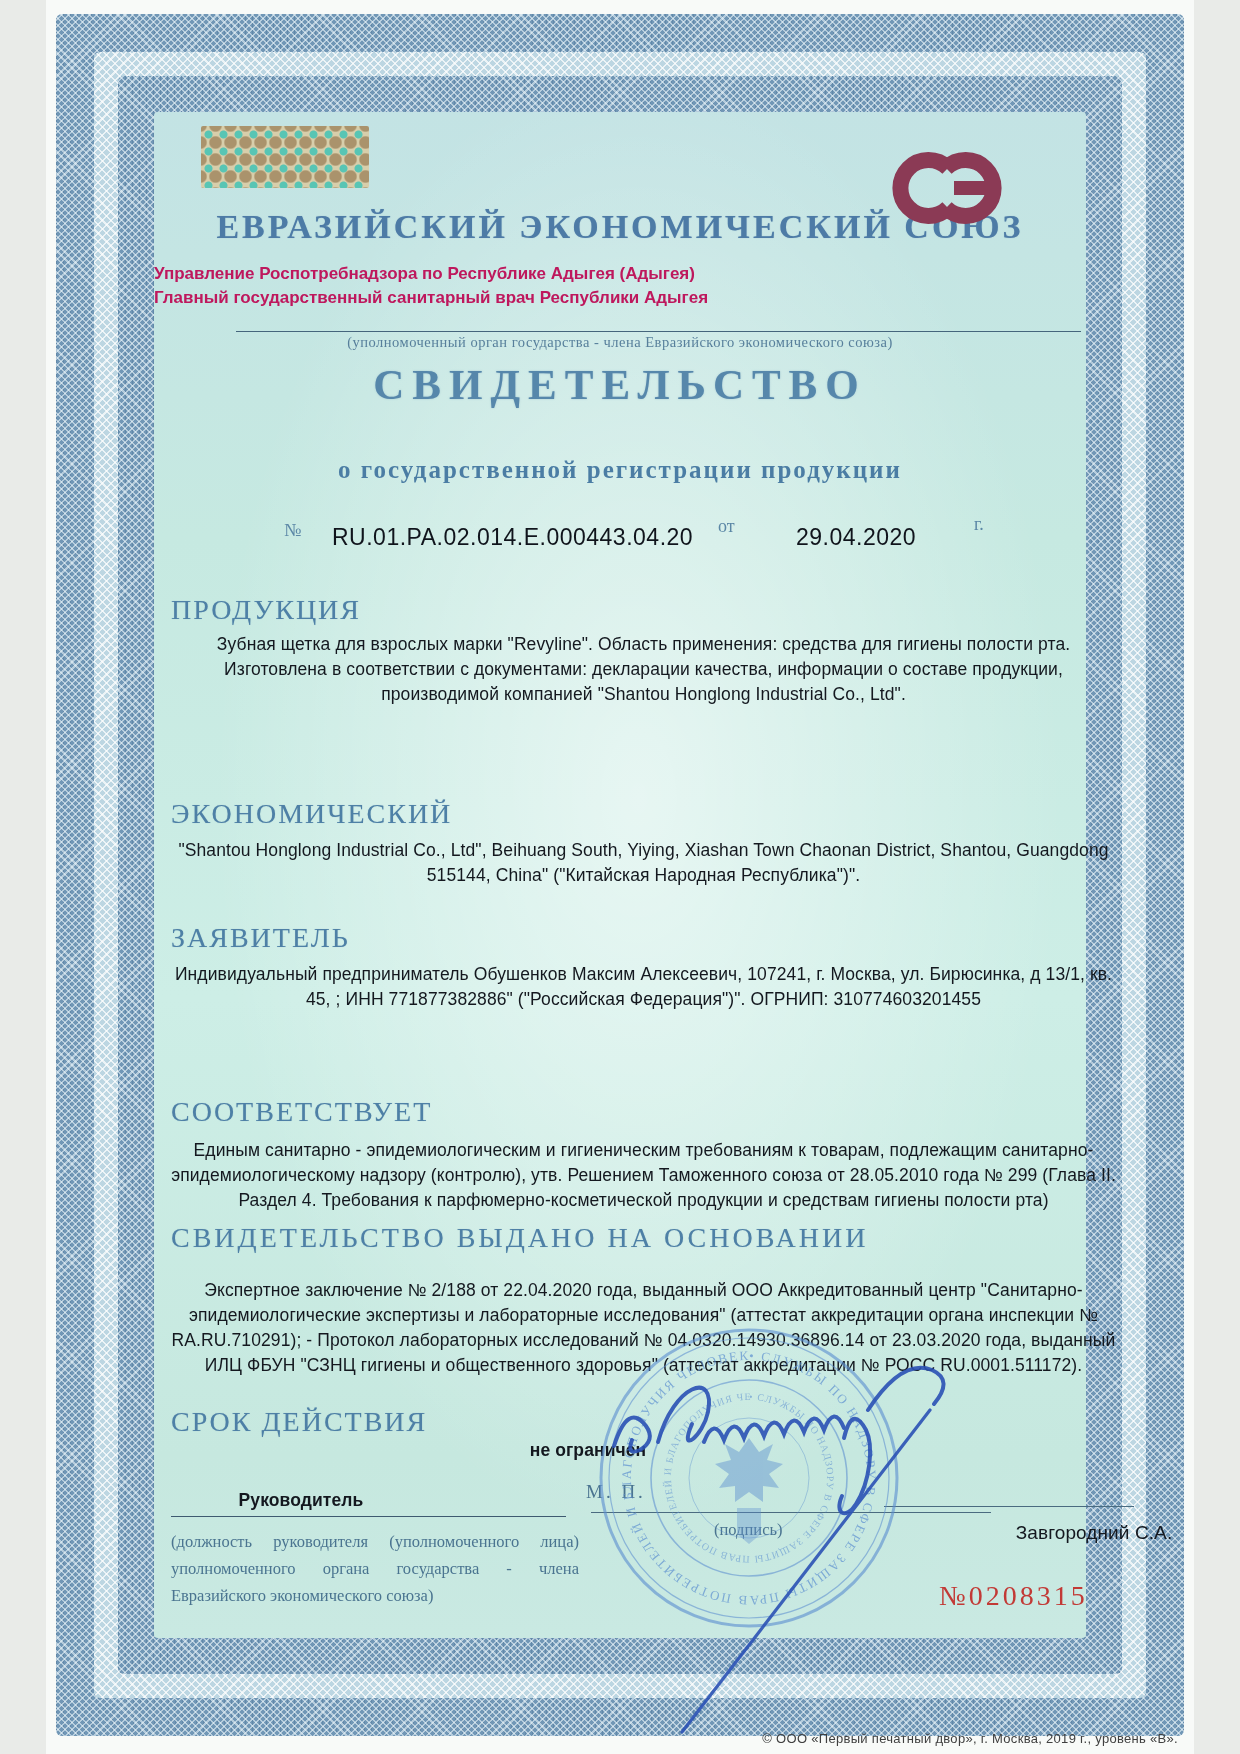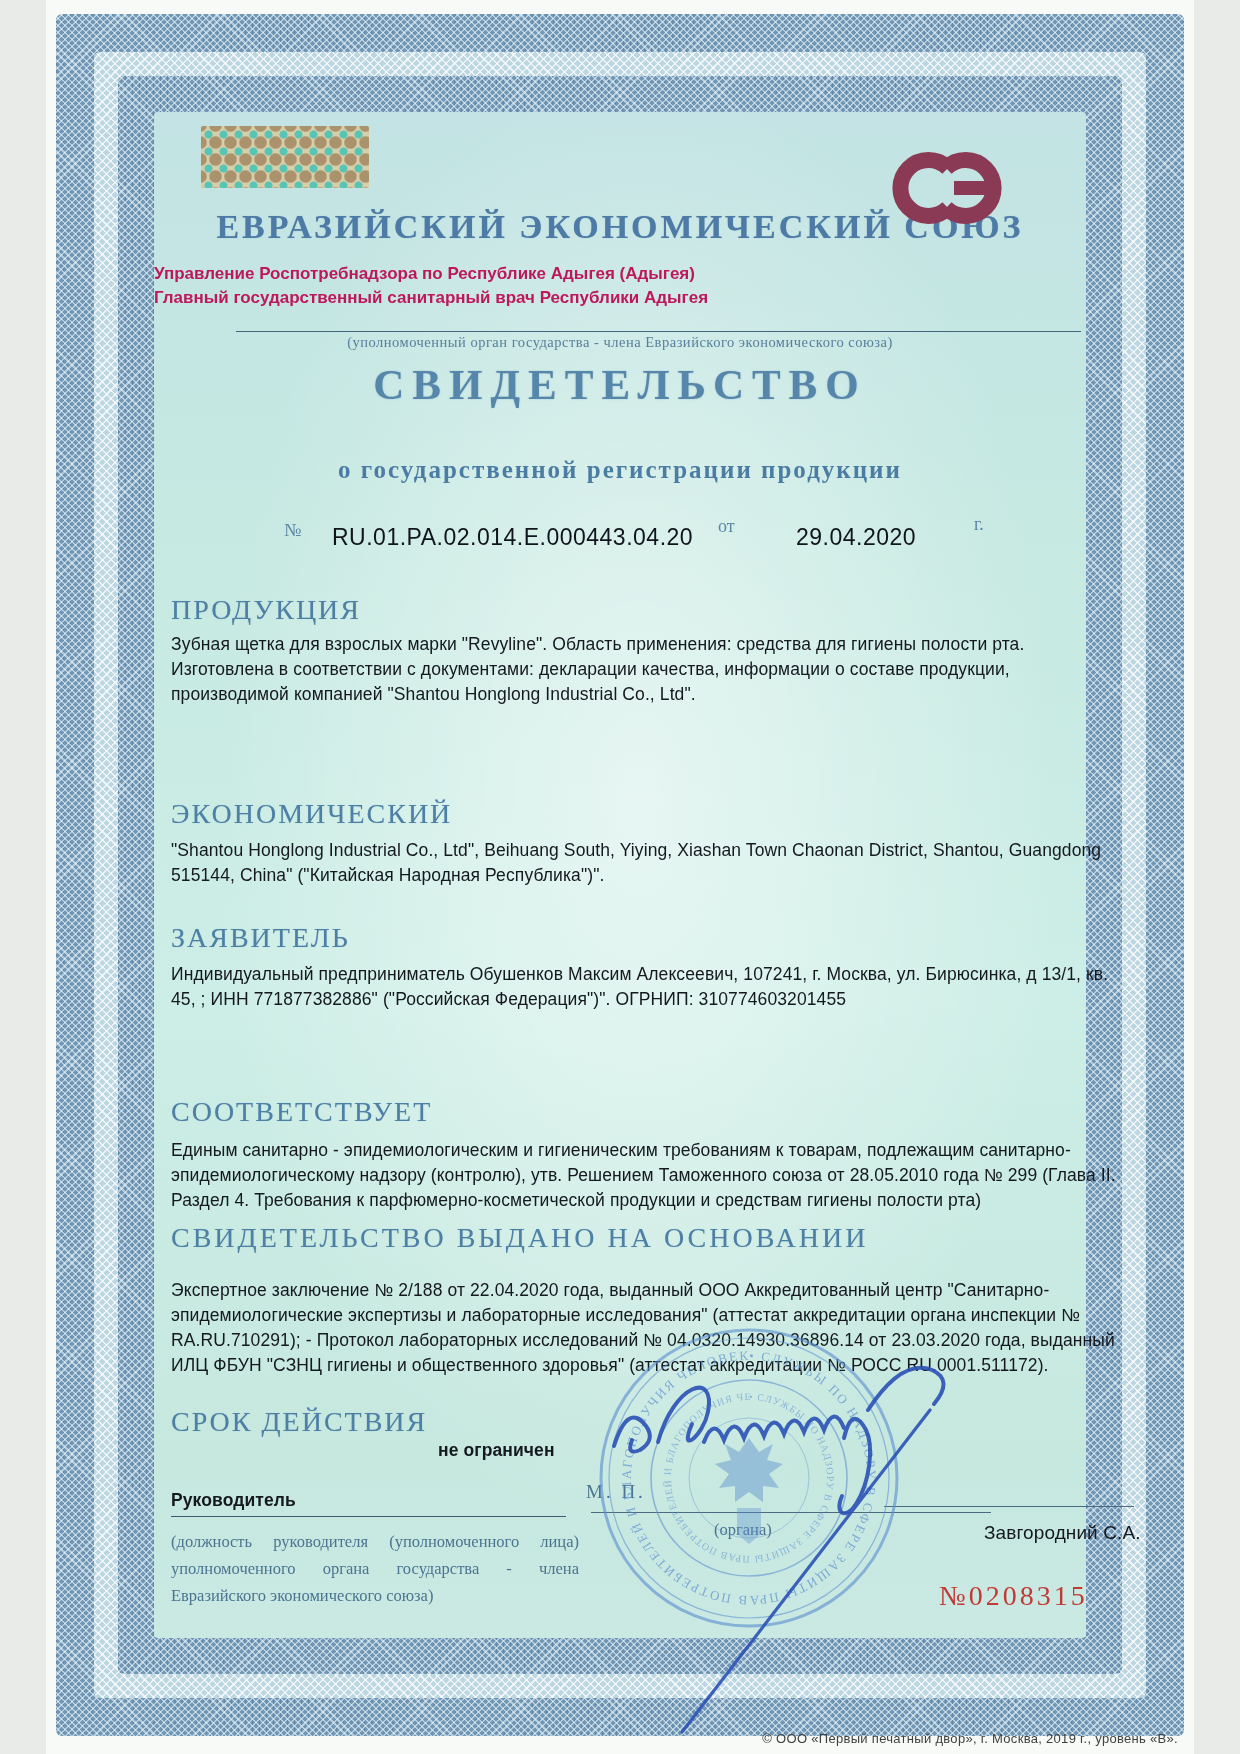--- a/index.html
+++ b/index.html
@@ -74,21 +74,21 @@
   .numrow{position:absolute;left:0;top:0;z-index:5;}
   .nr-label{font-family:"Liberation Serif",serif;font-size:18px;color:#5b87a6;}
   .nr-value{font-size:23px;color:#10141c;letter-spacing:.5px;}
   .sec-heading{
     position:absolute;left:125px;z-index:5;
     font-family:"Liberation Serif",serif;font-size:28px;letter-spacing:2px;color:#4e80a6;
     text-shadow:0 0 1px rgba(78,128,166,.3);
   }
   .sec-body{
     position:absolute;left:125px;width:945px;z-index:5;
-    font-size:17.5px;color:#14181f;line-height:25px;letter-spacing:.1px;
+    font-size:17.5px;color:#14181f;line-height:25px;letter-spacing:.1px;text-align:center;
   }
   .b-bold{font-weight:bold;}
   .small-caption{
     font-family:"Liberation Serif",serif;font-size:16.5px;color:#4a7490;line-height:27px;
   }
   .rule{position:absolute;height:0;border-top:1.5px solid #3e5a70;z-index:5;}
   .form-number{
     position:absolute;left:893px;top:1580px;z-index:7;
     font-family:"Liberation Serif",serif;font-size:28px;letter-spacing:3px;color:#c23a36;
   }
@@ -192,21 +192,21 @@
       </g>
     </svg>
   </div>
 
   <div class="sec-body b-bold" style="top:1488px;width:260px;">Руководитель</div>
   <div class="rule" style="left:125px;top:1516px;width:395px;"></div>
   <div class="small-caption" style="position:absolute;left:125px;top:1528px;width:408px;z-index:5;text-align:justify;">(должность руководителя (уполномоченного лица) уполномоченного органа государства - члена Евразийского экономического союза)</div>
 
   <span class="small-caption" style="position:absolute;left:540px;top:1478px;z-index:5;font-size:19px;letter-spacing:3px;text-align:center;">М. П.</span>
   <div class="rule" style="left:545px;top:1512px;width:400px;border-top-color:#4a6b80;"></div>
-  <span class="small-caption" style="position:absolute;left:668px;top:1516px;z-index:5;">(органа)</span>
+  <span class="small-caption" style="position:absolute;left:668px;top:1516px;z-index:5;">(подпись)</span>
 
   <div class="rule" style="left:838px;top:1506px;width:250px;border-top-color:#4a6b80;"></div>
   <div class="sec-body" style="top:1520px;left:938px;width:220px;font-size:19px;">Завгородний С.А.</div>
 
   <div class="form-number">№0208315</div>
 
   <div class="footer-note">© ООО «Первый печатный двор», г. Москва, 2019 г., уровень «В».</div>
 
 </div>
 

